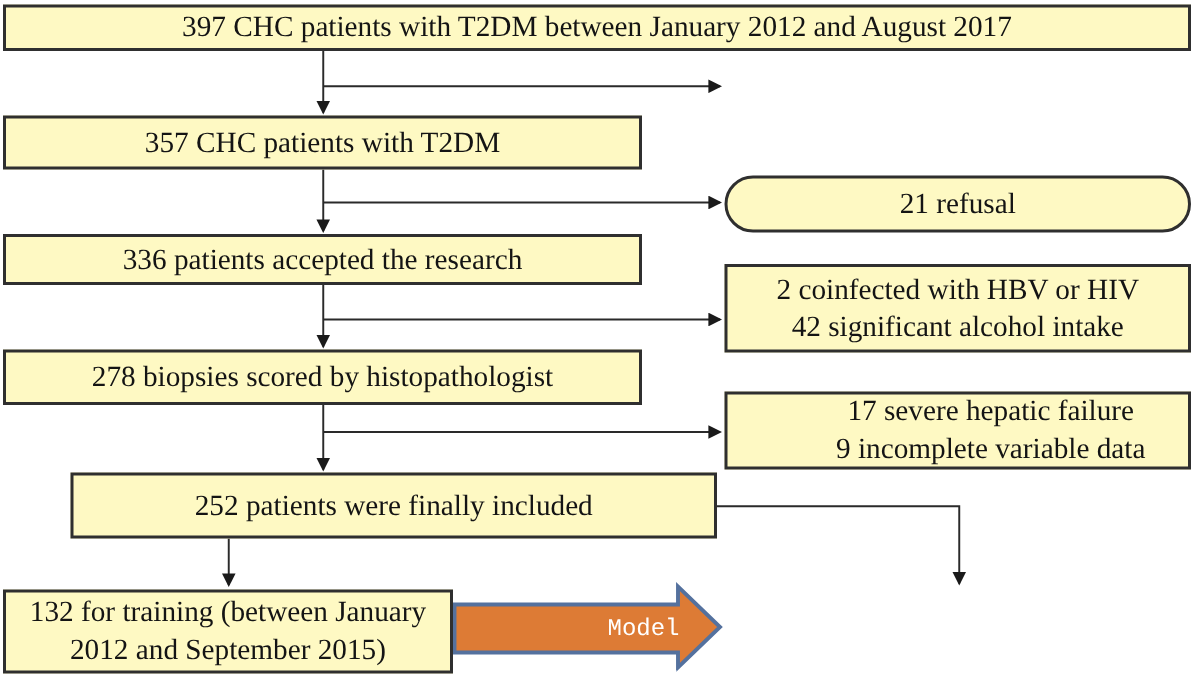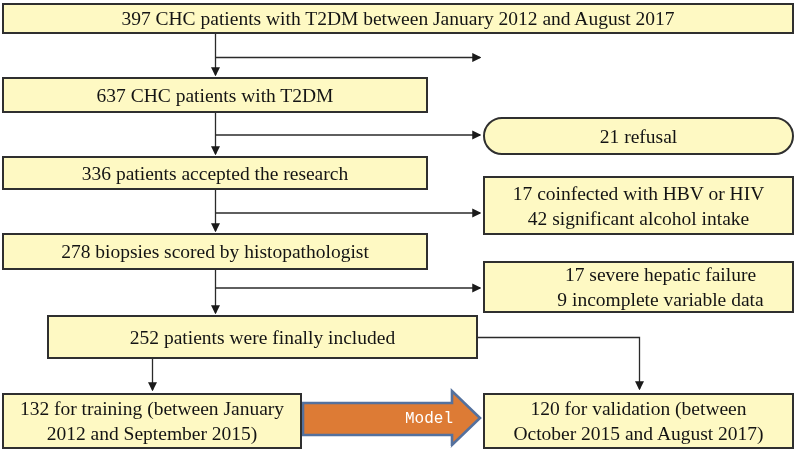--- a/index.html
+++ b/index.html
@@ -78,33 +78,33 @@
     <path class="flow-line" d="M433 337.5 H639.5 V389" marker-end="url(#ah)"></path>
     <polygon class="model-arrow-shape" points="303,403 452,403 452,391 480,418 452,445 452,435 303,435" fill="#dd7b35"></polygon>
   </svg>
 
   <div class="box" style="left:2px; top:3px; width:792px; height:31px;">
     <span>397 CHC patients with T2DM between January 2012 and August 2017</span>
   </div>
 
 
   <div class="box" style="left:2px; top:77px; width:426px; height:36px;">
-    <span>637 CHC patients with T2DM</span>
+    <span>357 CHC patients with T2DM</span>
   </div>
 
   <div class="box" style="left:483px; top:117px; width:311px; height:38px;border-radius:19px;">
     <span>21 refusal</span>
   </div>
 
   <div class="box" style="left:2px; top:156px; width:426px; height:34px;">
     <span>336 patients accepted the research</span>
   </div>
 
   <div class="box" style="left:483px; top:176px; width:311px; height:59px;">
-    <span>17 coinfected with HBV or HIV</span>
+    <span>2 coinfected with HBV or HIV</span>
     <span>42  significant alcohol intake</span>
   </div>
 
   <div class="box" style="left:2px; top:233px; width:426px; height:37px;">
     <span>278 biopsies scored by histopathologist</span>
   </div>
 
   <div class="box" style="left:483px; top:261px; width:311px; height:52px;padding-left:44px;">
     <span>17 severe hepatic failure</span>
     <span>9 incomplete variable data</span>
@@ -112,20 +112,16 @@
 
   <div class="box" style="left:2px; top:315px; width:431px; height:44px;margin-left:45px;">
     <span>252 patients were finally included</span>
   </div>
 
   <div class="box" style="left:2px; top:393px; width:300px; height:56px;">
     <span>132 for training (between January</span>
     <span>2012 and September 2015)</span>
   </div>
 
-  <div class="box" style="left:483px; top:393px; width:311px; height:56px;">
-    <span>120 for validation (between</span>
-    <span>October 2015 and August 2017)</span>
-  </div>
 
   <div class="model-arrow-label">Model Establishment</div>
 
 </div>
 
 </body></html>

